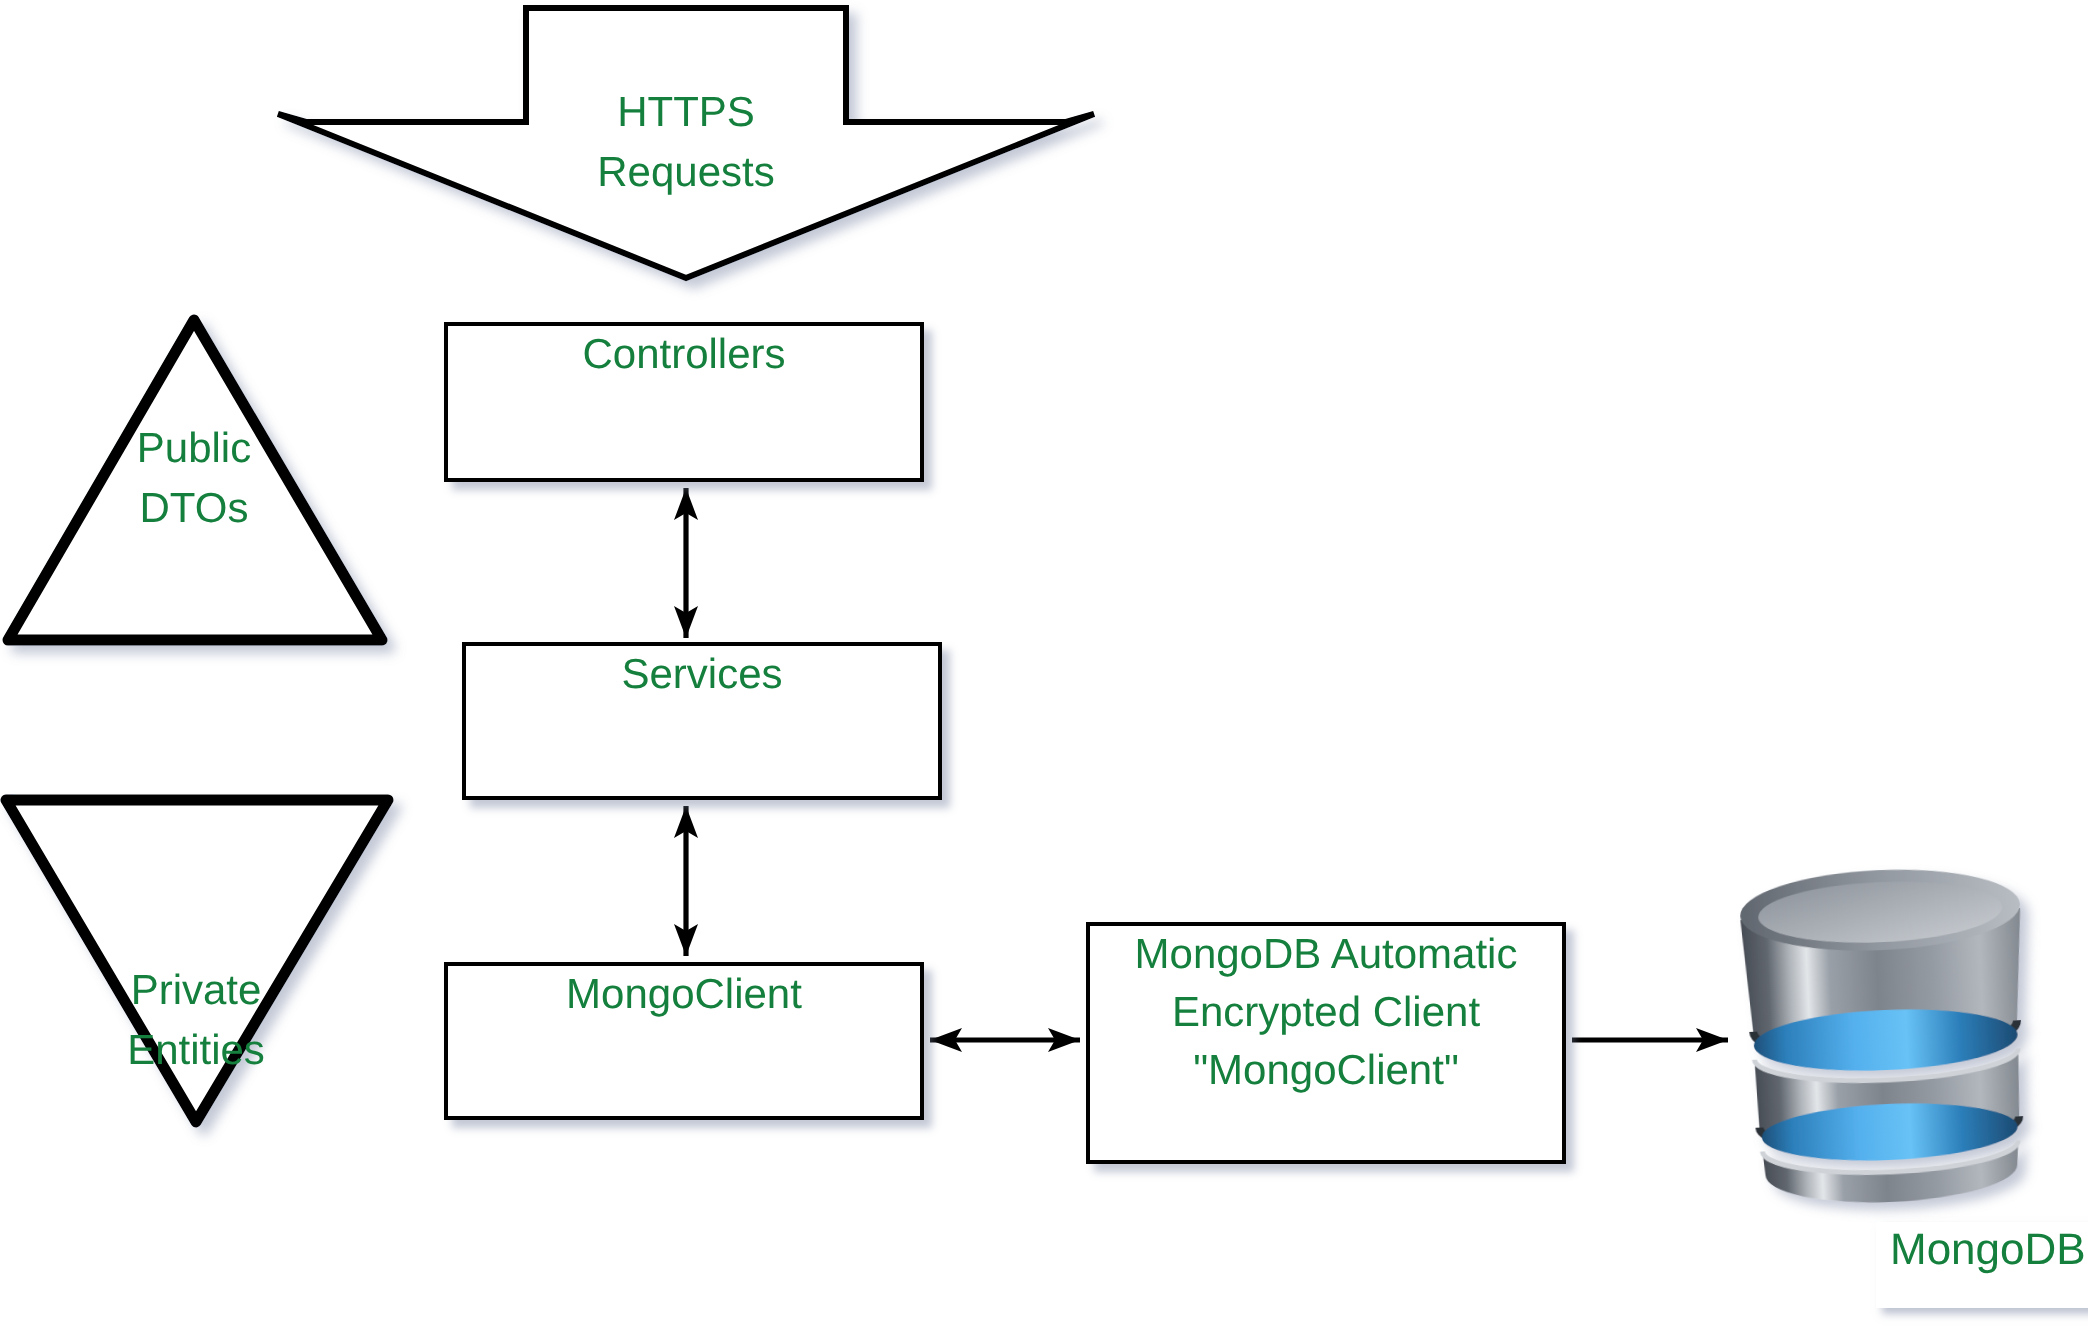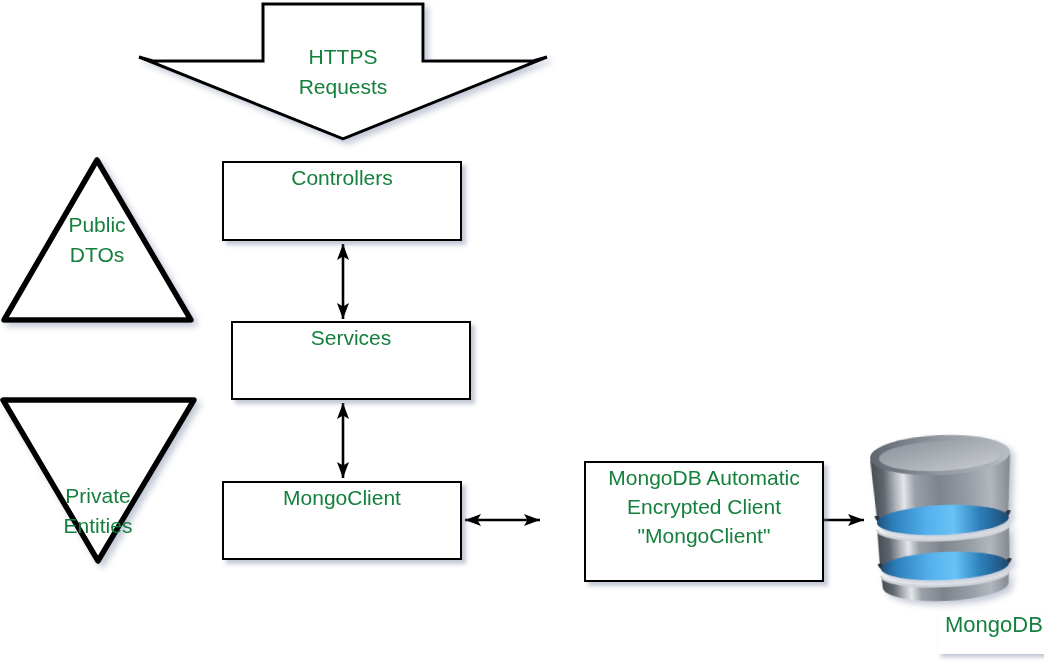--- a/index.html
+++ b/index.html
@@ -23,21 +23,21 @@
     align-items: flex-start;
     justify-content: center;
     text-align: center;
     font-size: 21px;
     line-height: 29px;
   }
   .node span { white-space: pre-line; }
   .node.controllers  { left: 222px; top: 161px; width: 236px; height: 76px; }
   .node.services     { left: 231px; top: 321px; width: 236px; height: 75px; }
   .node.repositories { left: 222px; top: 481px; width: 236px; height: 75px; }
-  .node.client       { left: 543px; top: 461px; width: 236px; height: 117px; margin-left: 41px; }
+  .node.client       { left: 543px; top: 461px; width: 236px; height: 117px; }
 
   .label {
     position: absolute;
     text-align: center;
     white-space: pre-line;
     font-size: 21px;
     line-height: 30px;
   }
   .https-label { left: 263px; top: 42px;  width: 160px; }
   .tri-label.public  { left: 27px; top: 210px; width: 140px; }

